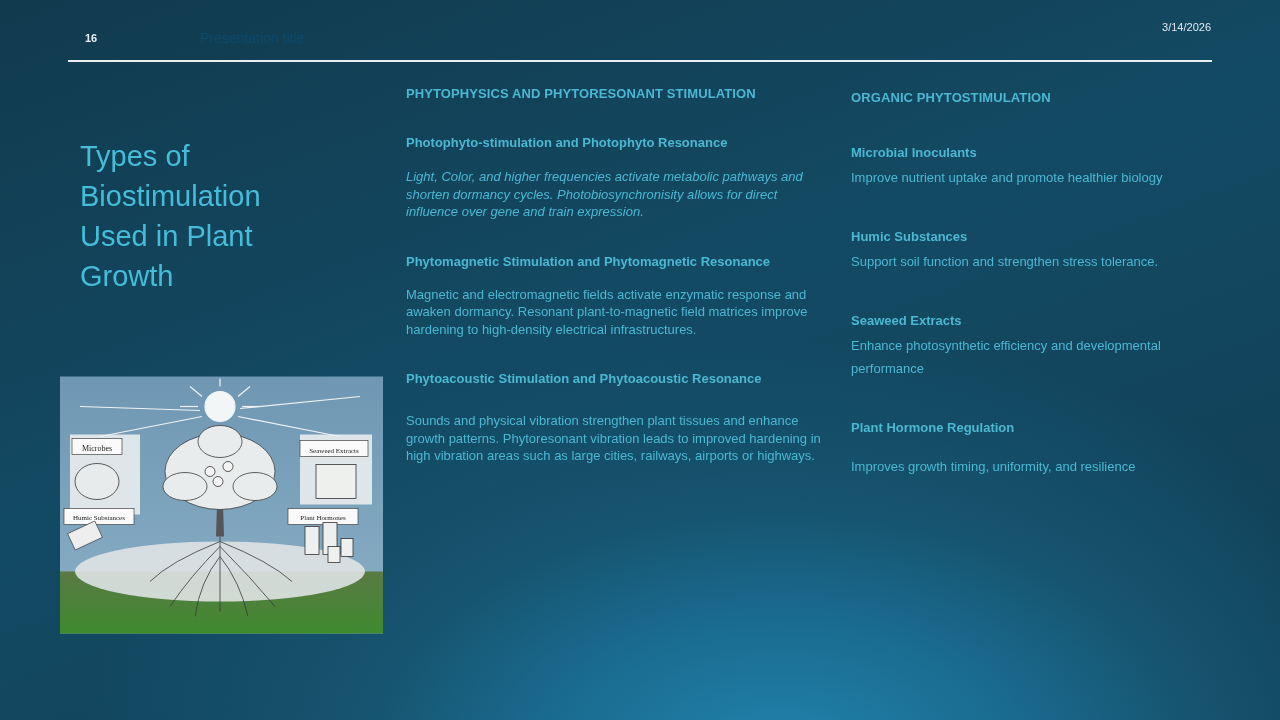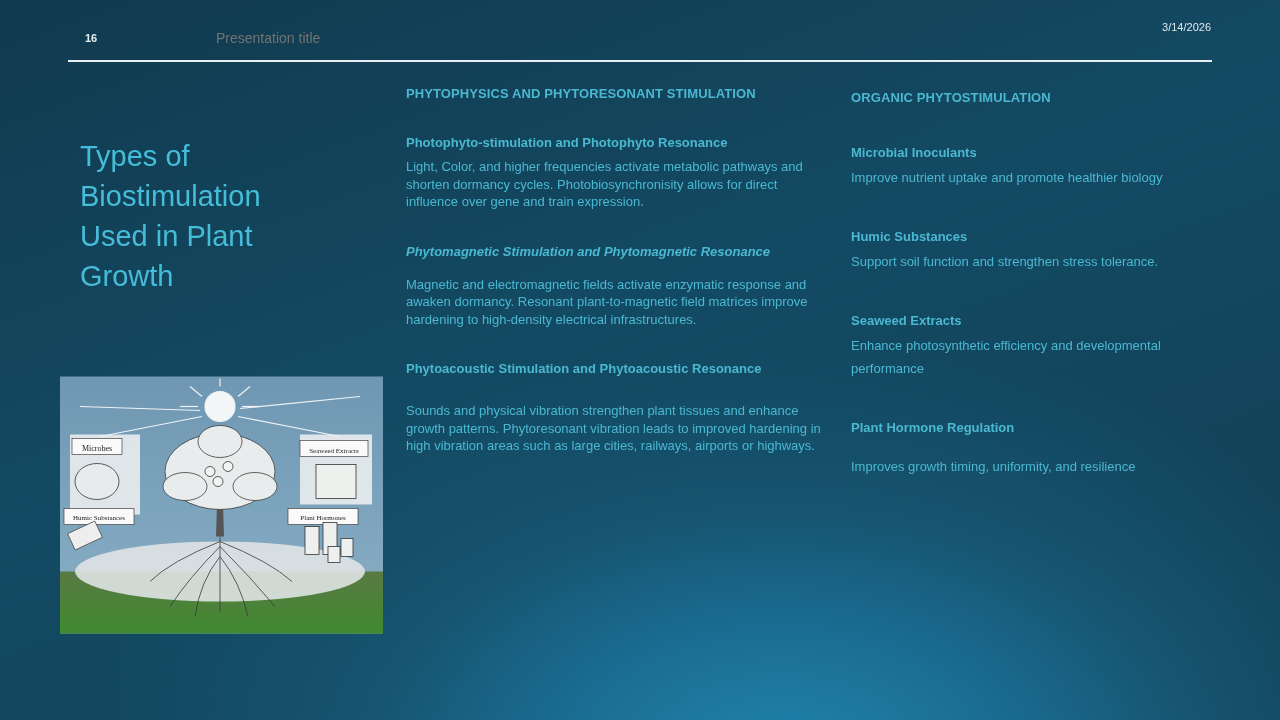--- a/index.html
+++ b/index.html
@@ -6,21 +6,21 @@
   html, body { width:1280px; height:720px; overflow:hidden; }
   body {
     font-family: "Liberation Sans", sans-serif;
     background: radial-gradient(ellipse 700px 420px at 780px 760px, #2184ad 0%, #1a6a8f 35%, #16546f 60%, rgba(20,72,98,0) 100%),
                 linear-gradient(160deg, #113a4e 0%, #134a63 45%, #12455d 70%, #0f3a4e 100%);
     position:relative;
     color:#4bb8d2;
   }
   .slide { position:absolute; inset:0; }
   .slide-num { position:absolute; left:85px; top:32px; font-size:11px; font-weight:bold; color:#e6eef2; }
-  .pres-title { position:absolute; left:216px; top:30px; font-size:14px; color:#737373; }
+  .pres-title { position:absolute; left:200px; top:30px; font-size:14px; color:#0c4a6e; }
   .date { position:absolute; right:69px; top:21px; font-size:11px; color:#dfe9ee; }
   .header-rule { position:absolute; left:68px; top:60px; width:1144px; height:1.5px; background:#e8eef1; }
 
   .main-title {
     position:absolute; left:80px; top:136px; width:300px;
     font-size:29px; line-height:40px; color:#46bdd8; font-weight:normal;
   }
   .illustration {
     position:absolute; left:60px; top:342px; width:323px; height:326px; overflow:hidden;
   }
@@ -123,23 +123,23 @@
         <rect x="281" y="162" width="12" height="18"></rect>
           <rect x="268" y="170" width="12" height="16"></rect>
       </g>
     </svg>
   </div>
 
   <div class="col col-mid">
     <div class="sec-heading">PHYTOPHYSICS AND PHYTORESONANT STIMULATION</div>
 
     <div class="sub-heading" style="margin-top:34px;">Photophyto-stimulation and Photophyto Resonance</div>
-    <div class="body-text" style="margin-top:8px;">Light, Color, and higher frequencies activate metabolic pathways and shorten dormancy cycles. Photobiosynchronisity allows for direct influence over gene and train expression.</div>
+    <div class="body-text" style="margin-top:18px;font-style:italic;">Light, Color, and higher frequencies activate metabolic pathways and shorten dormancy cycles. Photobiosynchronisity allows for direct influence over gene and train expression.</div>
 
-    <div class="sub-heading" style="margin-top:33px;font-style:italic;">Phytomagnetic Stimulation and Phytomagnetic Resonance</div>
+    <div class="sub-heading" style="margin-top:33px;">Phytomagnetic Stimulation and Phytomagnetic Resonance</div>
     <div class="body-text" style="margin-top:17px;">Magnetic and electromagnetic fields activate enzymatic response and awaken dormancy. Resonant plant-to-magnetic field matrices improve hardening to high-density electrical infrastructures.</div>
 
     <div class="sub-heading" style="margin-top:33px;">Phytoacoustic Stimulation and Phytoacoustic Resonance</div>
     <div class="body-text" style="margin-top:26px;">Sounds and physical vibration strengthen plant tissues and enhance growth patterns. Phytoresonant vibration leads to improved hardening in high vibration areas such as large cities, railways, airports or highways.</div>
   </div>
 
   <div class="col col-right">
     <div class="sec-heading">ORGANIC PHYTOSTIMULATION</div>
 
     <div class="sub-heading" style="margin-top:40px;">Microbial Inoculants</div>

